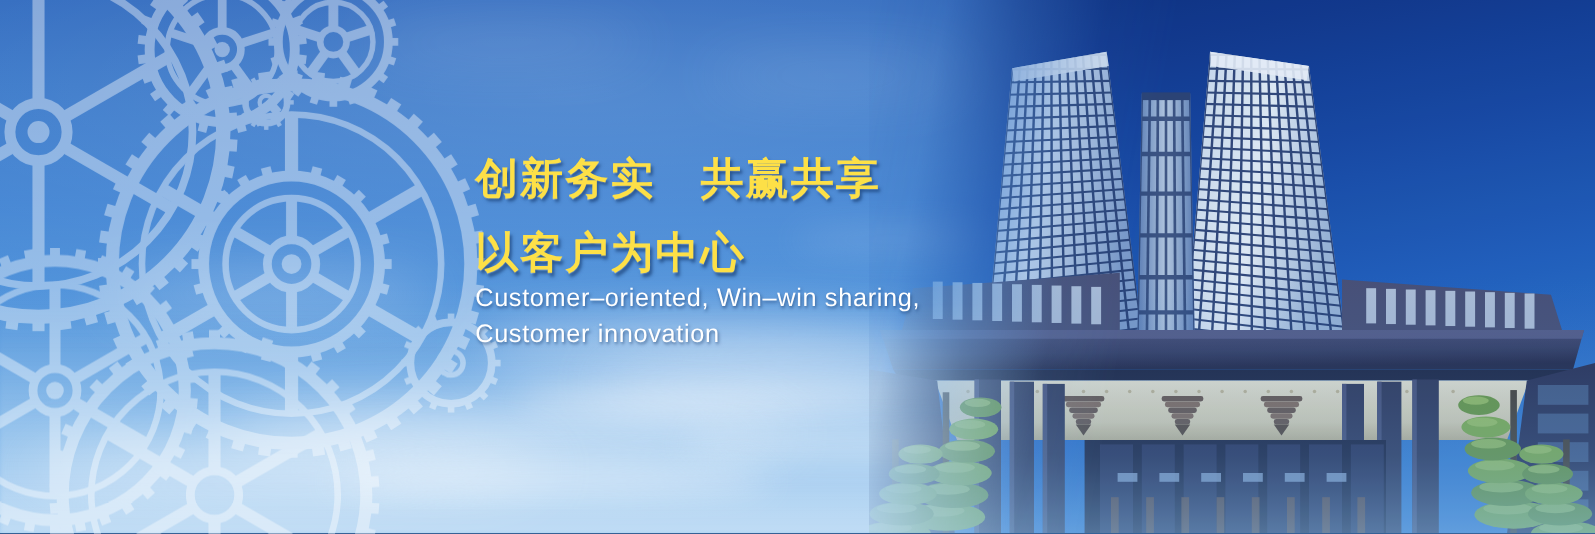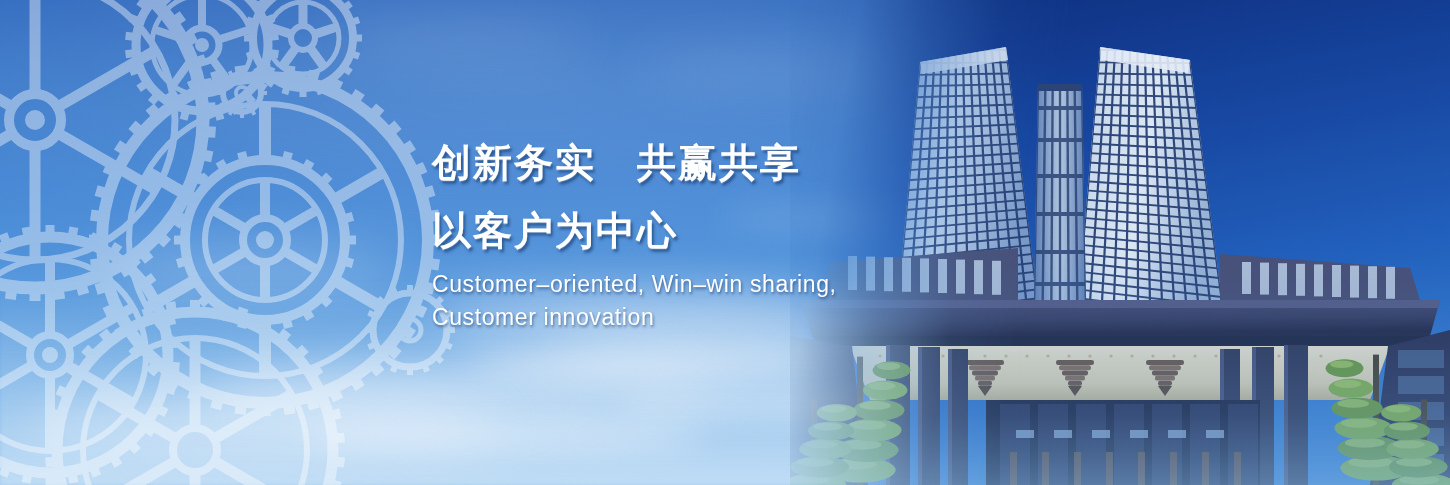--- a/index.html
+++ b/index.html
@@ -45,32 +45,32 @@
     -webkit-mask-image:linear-gradient(100deg, rgba(0,0,0,0) 0px, rgba(0,0,0,0.10) 70px, rgba(0,0,0,0.55) 140px, rgba(0,0,0,0.92) 215px, rgba(0,0,0,1) 280px);
             mask-image:linear-gradient(100deg, rgba(0,0,0,0) 0px, rgba(0,0,0,0.10) 70px, rgba(0,0,0,0.55) 140px, rgba(0,0,0,0.92) 215px, rgba(0,0,0,1) 280px);
   }
   #photo .pbg{position:absolute;inset:0;
     background:linear-gradient(to bottom,#0f2f7d 0%,#14409b 30%,#1c55b4 62%,#2a6cc6 100%);
   }
 
   
   #copy{position:absolute;left:432px;top:140px;width:560px;}
   .cn{
-    color:#ffffff;font-weight:bold;letter-spacing:2px;
+    color:#fde047;font-weight:bold;letter-spacing:2px;
     text-shadow:2px 3px 3px rgba(10,40,90,0.55), 0 1px 0 rgba(255,255,255,0.35);
     line-height:1.18;
   }
   #cn1{font-size:39px;}
   #cn2{font-size:39px;margin-top:22px;}
   .en{
     color:#ffffff;font-size:23px;letter-spacing:0.6px;font-weight:500;
     text-shadow:1px 2px 3px rgba(10,40,90,0.55);
     line-height:1.42;
   }
-  #en1{margin-top:14px;}
+  #en1{}
 </style>
 </head>
 <body>
 
 <div id="banner">
 
   <div class="layer" id="sky"></div>
   <div class="layer" id="skyGlow"></div>
 
   <div class="layer">

